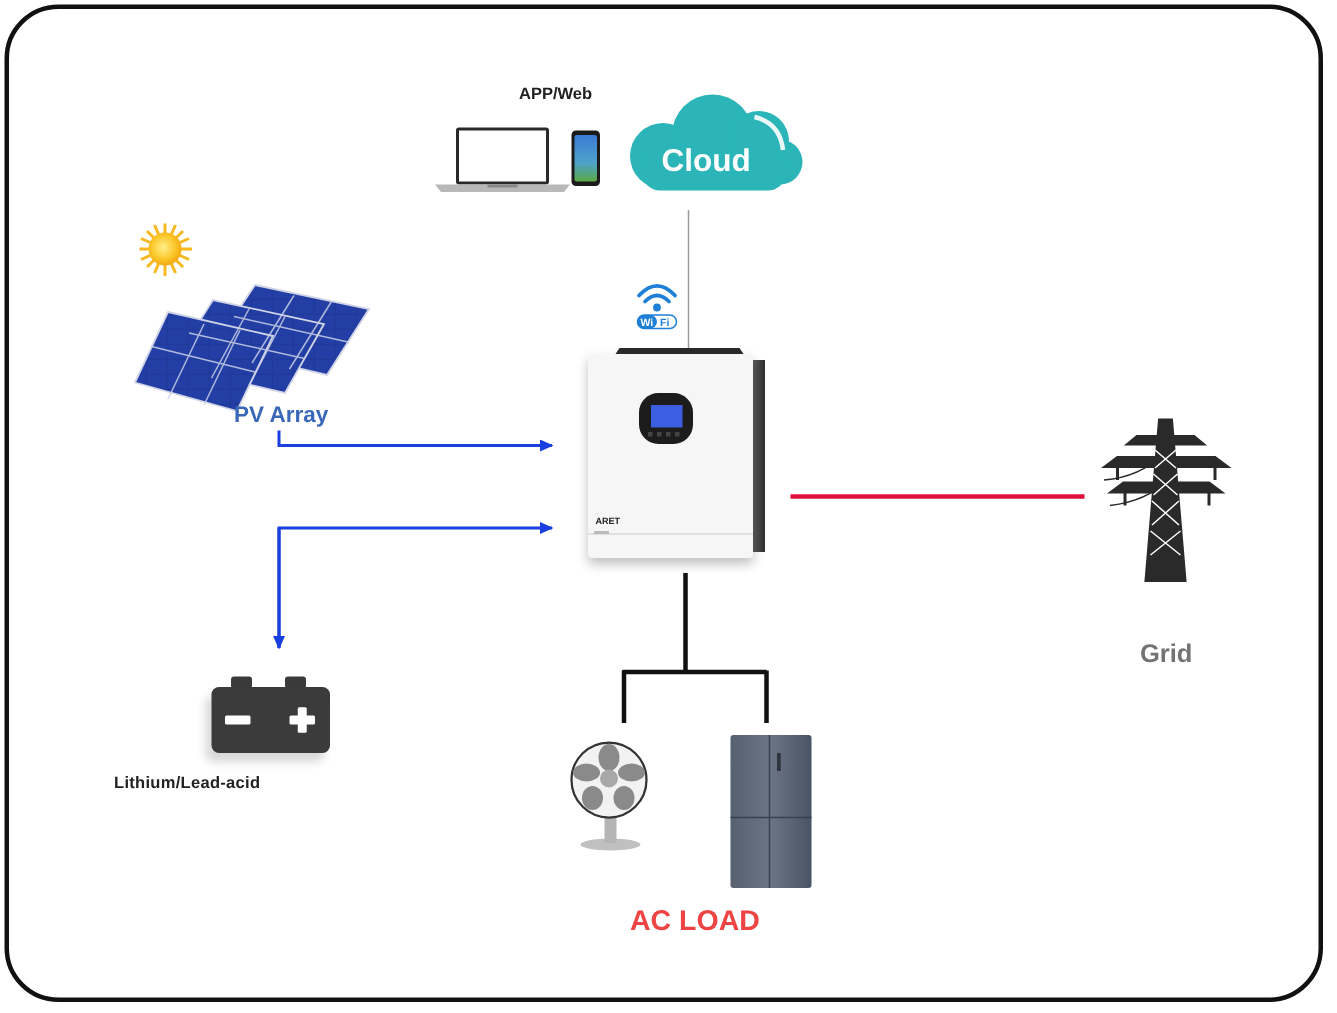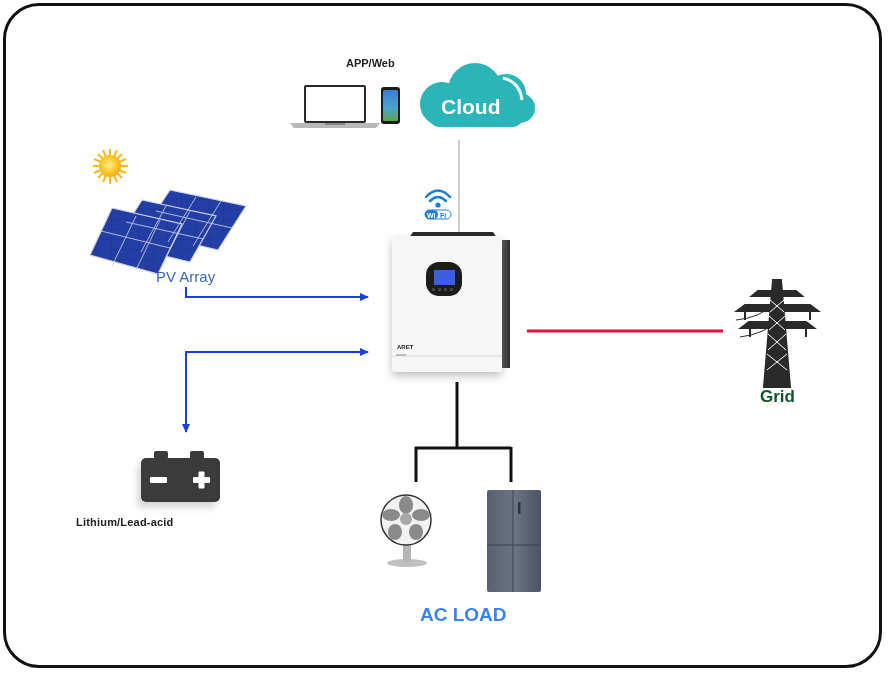--- a/index.html
+++ b/index.html
@@ -1,24 +1,24 @@
 <!DOCTYPE html>
 <html><head>
 <meta charset="utf-8">
 <style>
   html, body { margin:0; padding:0; background:#ffffff; }
   body { width:891px; height:675px; position:relative; overflow:hidden; font-family:"Liberation Sans", sans-serif; }
   .frame { position:absolute; left:3px; top:3px; width:879px; height:665px; border:3px solid #111; border-radius:36px; background:#fff; box-sizing:border-box; }
   svg { position:absolute; left:0; top:0; overflow:visible; }
   .label { position:absolute; white-space:nowrap; }
   .lbl-app { left:346px; top:57px; font-size:11px; font-weight:bold; color:#222; }
-  .lbl-pv { left:156px; top:268px; font-size:15px; font-weight:normal; color:#3a68b8; }
+  .lbl-pv { left:156px; top:268px; font-size:15px; font-weight:bold; color:#3a68b8; }
   .lbl-batt { left:76px; top:516px; font-size:11px; font-weight:bold; color:#222; letter-spacing:0.2px; }
-  .lbl-load { left:420px; top:604px; font-size:19px; font-weight:bold; color:#3b82f6; }
-  .lbl-grid { left:760px; top:387px; font-size:17px; font-weight:bold; color:#14532d; }
+  .lbl-load { left:420px; top:604px; font-size:19px; font-weight:bold; color:#ef4444; }
+  .lbl-grid { left:760px; top:426px; font-size:17px; font-weight:bold; color:#737373; }
 </style>
 </head>
 <body>
 
 <div class="frame"></div>
 
 <svg width="891" height="675">
   <defs>
     <marker id="arrowBlue" markerWidth="10" markerHeight="10" refX="8" refY="4" orient="auto" markerUnits="userSpaceOnUse">
       <path d="M0,0 L9,4 L0,8 Z" fill="#1a3fe0"></path>

